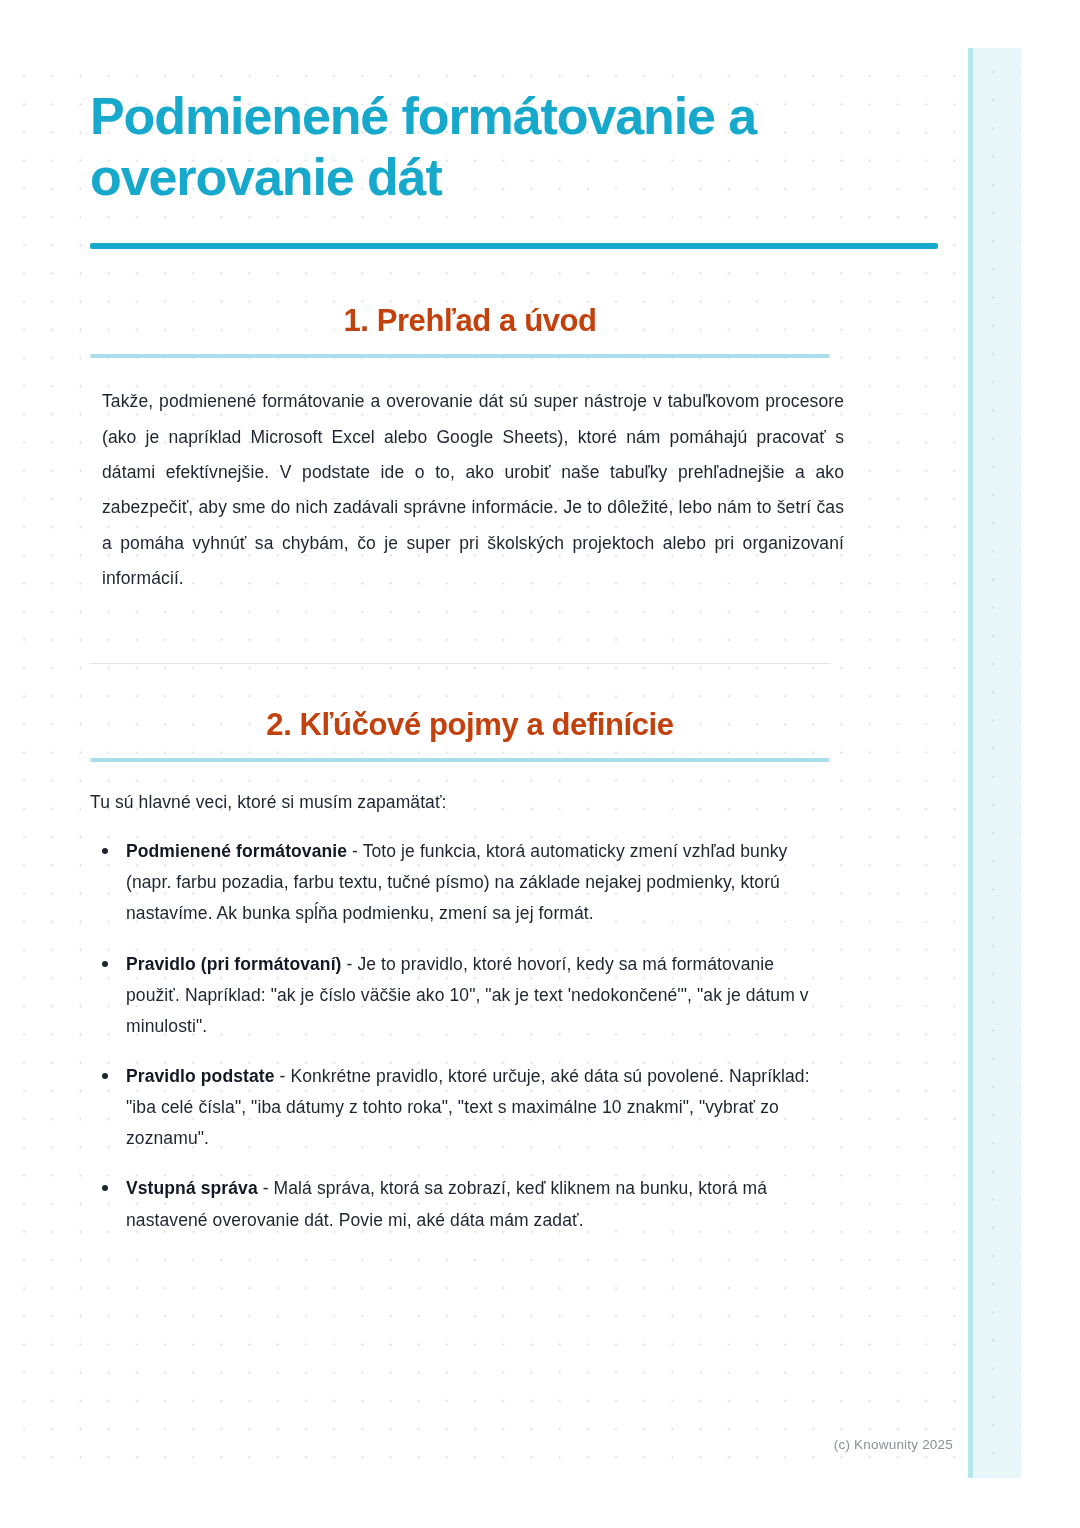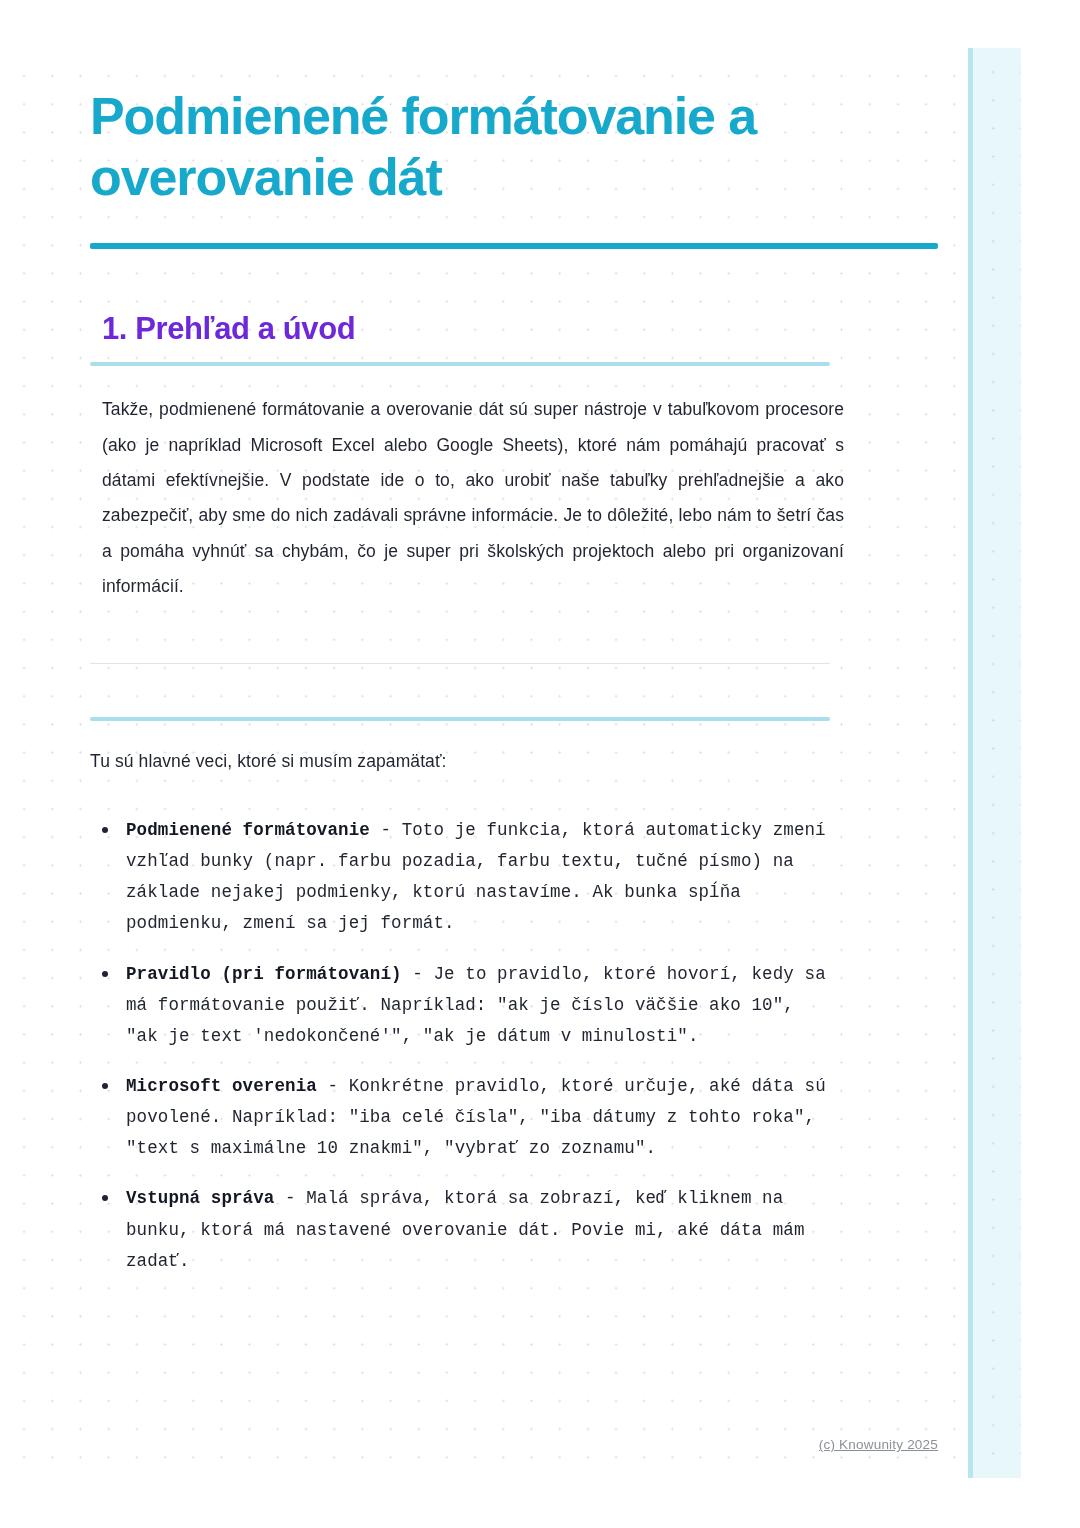--- a/index.html
+++ b/index.html
@@ -92,26 +92,27 @@
 
   .section {
     position: absolute;
     left: 90px;
     width: 760px;
   }
   .section-1 { top: 298px; }
   .section-2 { top: 702px; }
 
   .section-title {
-    margin: 12px;
-    color: #6d28d9;
+    margin: 4px;
+    color: #c2410c;
     font-size: 31px;
     font-weight: 800;
     letter-spacing: -.4px;
     line-height: 1.2;
+    text-align: center;
   }
 
   .section-rule {
     margin-top: 15px;
     width: 740px;
     height: 4px;
     background: #a8dfeb;
     border-radius: 2px;
   }
 
@@ -139,24 +140,23 @@
     top: 663px;
     width: 740px;
     height: 1px;
     background: #e2e4e8;
     z-index: 2;
   }
 
   
   .term-list {
     list-style: none;
-    margin: 40px 0 0 0;
+    margin: 20px 0 0 0;
     padding: 0;
     width: 742px;
-    font-family: Liberation Mono, monospace;
   }
   .term-item {
     position: relative;
     padding-left: 36px;
     margin-bottom: 19px;
     color: #1f2430;
     font-size: 17.5px;
     line-height: 1.78;
     letter-spacing: .1px;
   }
@@ -171,28 +171,27 @@
   }
   .term-name {
     font-weight: 700;
     color: #141824;
   }
   .term-dash { color: #1f2430; }
 
   
   .footer-credit {
     position: absolute;
-    right: 83px;
+    right: 68px;
     top: 1437px;
     color: #8b9097;
     font-size: 13.5px;
     letter-spacing: .2px;
     z-index: 3;
     white-space: nowrap;
-    text-decoration: underline;
   }
 </style>
 </head>
 <body>
 
 <div class="page">
 
   <div class="dot-grid"></div>
 
   <div class="side-strip">
@@ -207,35 +206,36 @@
 
     <section class="section section-1">
       <h2 class="section-title">1. Prehľad a úvod</h2>
       <div class="section-rule"></div>
       <p class="body-text">Takže, podmienené formátovanie a overovanie dát sú super nástroje v tabuľkovom procesore (ako je napríklad Microsoft Excel alebo Google Sheets), ktoré nám pomáhajú pracovať s dátami efektívnejšie. V podstate ide o to, ako urobiť naše tabuľky prehľadnejšie a ako zabezpečiť, aby sme do nich zadávali správne informácie. Je to dôležité, lebo nám to šetrí čas a pomáha vyhnúť sa chybám, čo je super pri školských projektoch alebo pri organizovaní informácií.</p>
     </section>
 
     <div class="soft-divider"></div>
 
     <section class="section section-2">
+      <h2 class="section-title">2. Kľúčové pojmy a definície</h2>
       <div class="section-rule"></div>
       <p class="lead-text">Tu sú hlavné veci, ktoré si musím zapamätať:</p>
 
       <ul class="term-list">
         <li class="term-item">
           <span class="bullet"></span>
           <span class="term-name">Podmienené formátovanie</span><span class="term-dash"> - </span><span class="term-def">Toto je funkcia, ktorá automaticky zmení vzhľad bunky (napr. farbu pozadia, farbu textu, tučné písmo) na základe nejakej podmienky, ktorú nastavíme. Ak bunka spĺňa podmienku, zmení sa jej formát.</span>
         </li>
         <li class="term-item">
           <span class="bullet"></span>
           <span class="term-name">Pravidlo (pri formátovaní)</span><span class="term-dash"> - </span><span class="term-def">Je to pravidlo, ktoré hovorí, kedy sa má formátovanie použiť. Napríklad: "ak je číslo väčšie ako 10", "ak je text 'nedokončené'", "ak je dátum v minulosti".</span>
         </li>
         <li class="term-item">
           <span class="bullet"></span>
-          <span class="term-name">Microsoft overenia</span><span class="term-dash"> - </span><span class="term-def">Konkrétne pravidlo, ktoré určuje, aké dáta sú povolené. Napríklad: "iba celé čísla", "iba dátumy z tohto roka", "text s maximálne 10 znakmi", "vybrať zo zoznamu".</span>
+          <span class="term-name">Pravidlo podstate</span><span class="term-dash"> - </span><span class="term-def">Konkrétne pravidlo, ktoré určuje, aké dáta sú povolené. Napríklad: "iba celé čísla", "iba dátumy z tohto roka", "text s maximálne 10 znakmi", "vybrať zo zoznamu".</span>
         </li>
         <li class="term-item">
           <span class="bullet"></span>
           <span class="term-name">Vstupná správa</span><span class="term-dash"> - </span><span class="term-def">Malá správa, ktorá sa zobrazí, keď kliknem na bunku, ktorá má nastavené overovanie dát. Povie mi, aké dáta mám zadať.</span>
         </li>
       </ul>
     </section>
 
   </div>
 

